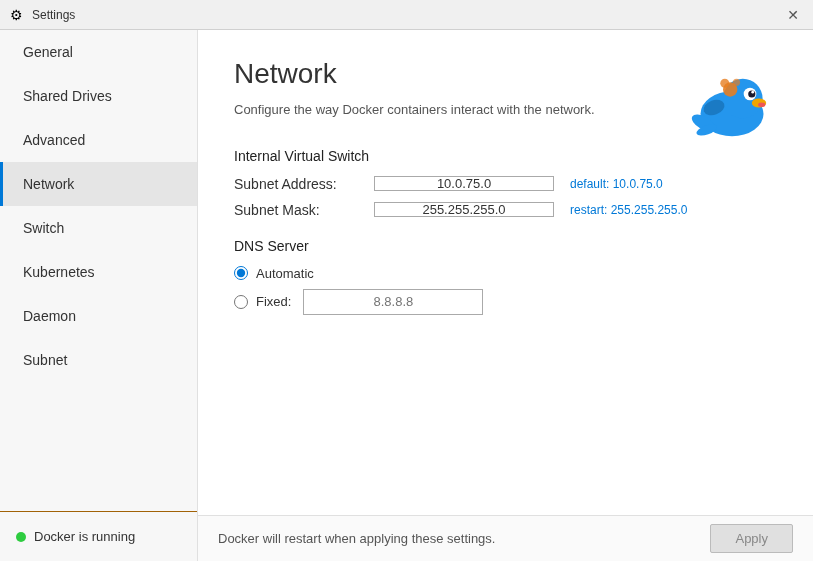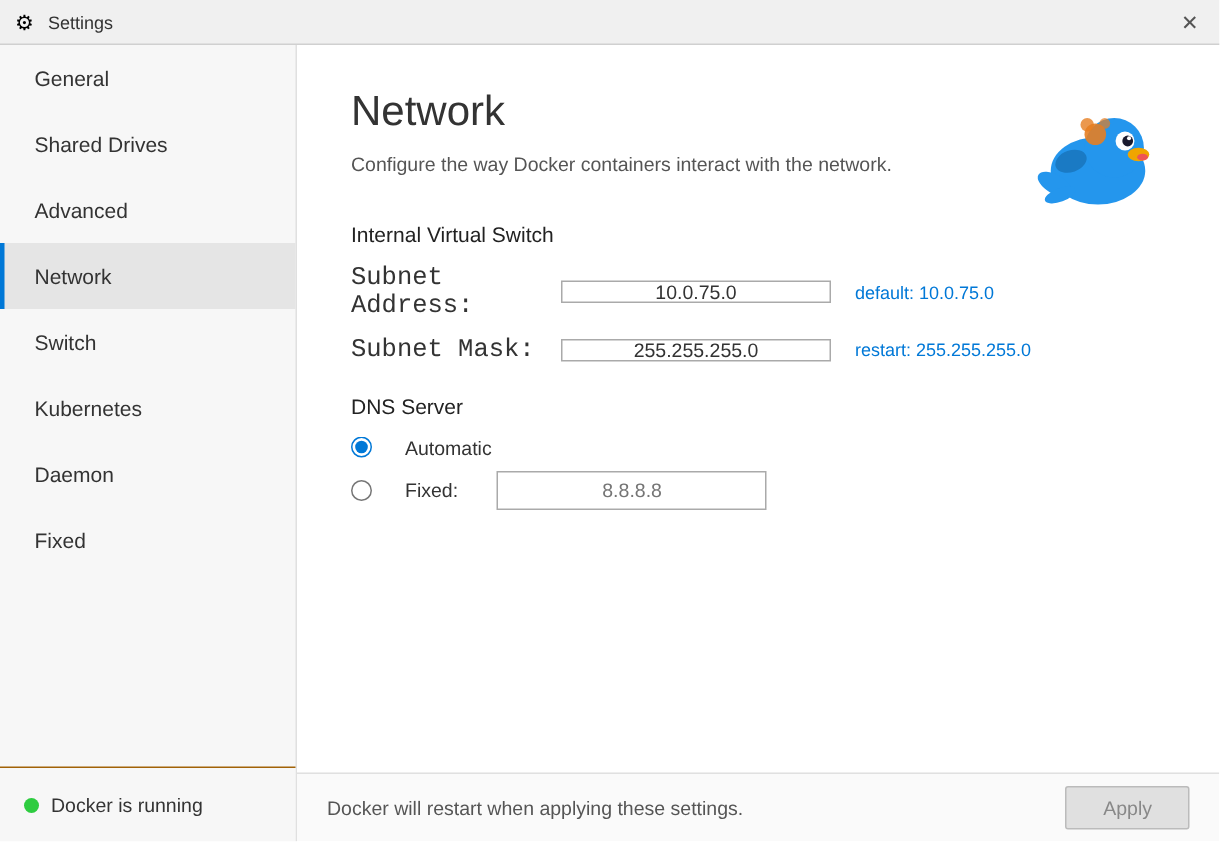--- a/index.html
+++ b/index.html
@@ -147,24 +147,23 @@
     }
 
     
     .form-row {
       display: flex;
       align-items: center;
       margin-bottom: 10px;
     }
     .form-label {
       width: 140px;
-      font-size: 17px;
-      color: #333;
-      flex-shrink: 0;
-      font-family: Liberation Mono, monospace;
+      font-size: 14px;
+      color: #333;
+      flex-shrink: 0;
     }
     .form-input {
       width: 180px;
       height: 15px;
       border: 1px solid #aaa;
       text-align: center;
       font-size: 13px;
       color: #333;
       background: white;
       outline: none;
@@ -176,21 +175,21 @@
     }
 
     
     .dns-section {
       margin-top: 20px;
     }
     .radio-row {
       display: flex;
       align-items: center;
       margin-bottom: 8px;
-      gap: 22px;
+      gap: 8px;
     }
     .radio-row input[type="radio"] {
       accent-color: #0078d7;
       width: 14px;
       height: 14px;
     }
     .radio-label {
       font-size: 13px;
       color: #333;
     }
@@ -252,21 +251,21 @@
     <div class="sidebar-item">
       <span>Switch</span>
     </div>
     <div class="sidebar-item">
       <span>Kubernetes</span>
     </div>
     <div class="sidebar-item">
       <span>Daemon</span>
     </div>
     <div class="sidebar-item">
-      <span>Fixed</span>
+      <span>Subnet</span>
     </div>
 
     <div style="flex:1"></div>
     <div class="status-bar">
       <div class="status-left">
         <div class="status-dot"></div>
         <span class="status-text">Docker is running</span>
       </div>
     </div>
   </div>

